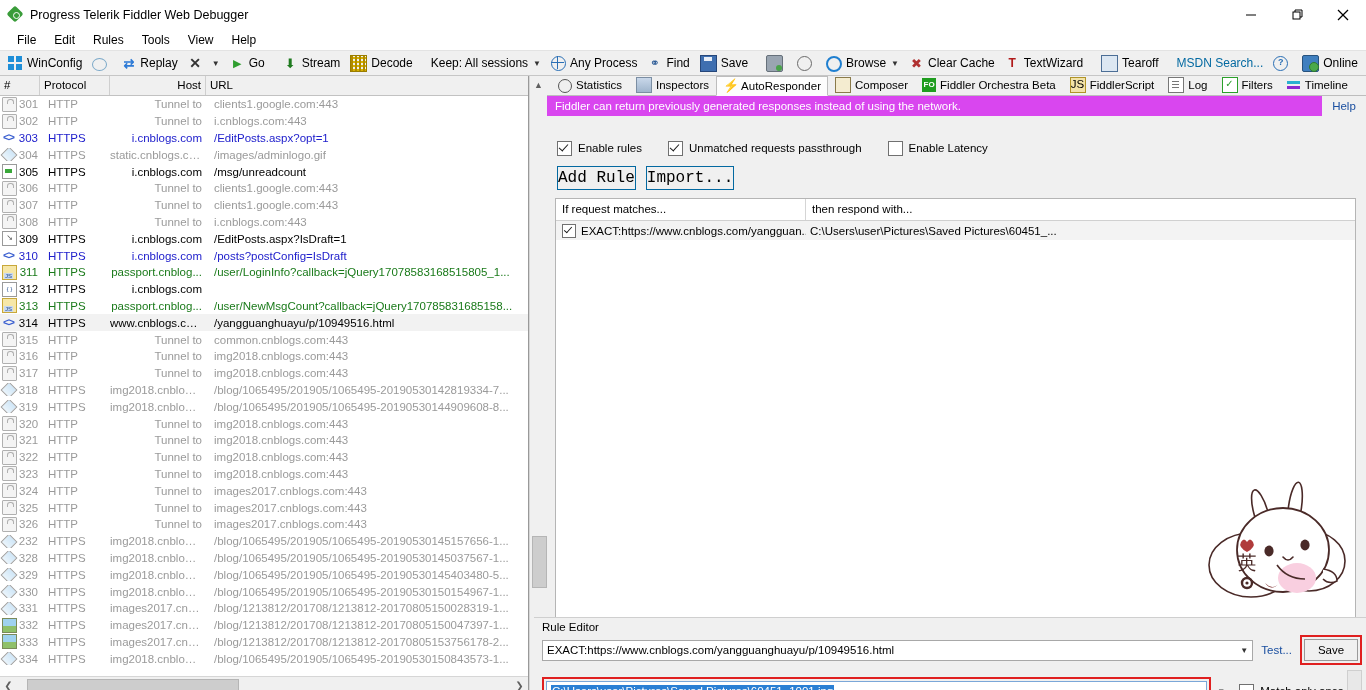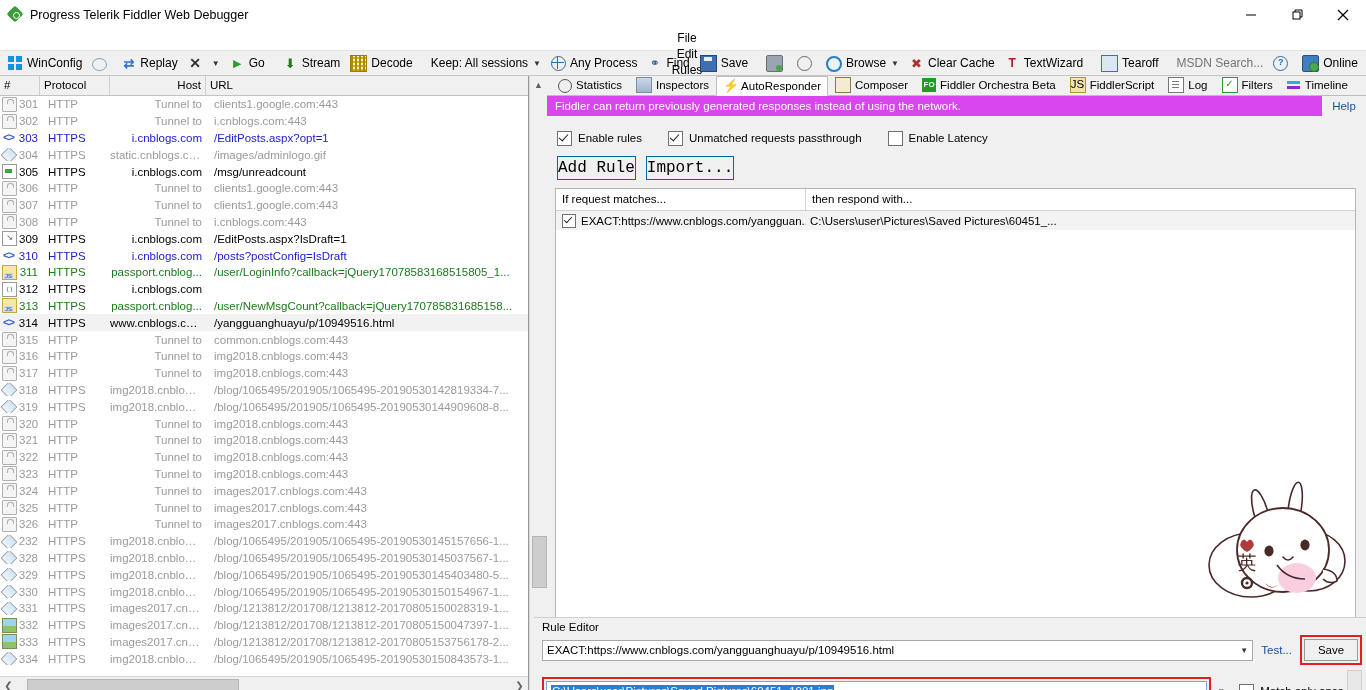--- a/index.html
+++ b/index.html
@@ -22,28 +22,28 @@
   }
   .tb-icon .ring{
     position:absolute;left:4px;top:4px;width:5px;height:5px;border:1.3px solid #fff;border-radius:50%;
   }
   .tb-title{font-size:12.5px;color:#000;}
   .winbtns{position:absolute;right:0;top:0;height:30px;display:flex;}
   .winbtn{width:46px;height:30px;display:flex;align-items:center;justify-content:center;color:#000;font-size:13px;}
   .winbtn svg{display:block;}
 
   
-  .menubar{height:20px;background:#ffffff;display:flex;align-items:center;padding-left:8px;flex-direction:column;}
+  .menubar{height:20px;background:#ffffff;display:flex;align-items:center;padding-left:8px;}
   .menuitem{padding:1px 9px;font-size:12px;color:#000;}
 
   
   .toolbar{height:24px;background:#f0f0f0;border-top:1px solid #e3e3e3;border-bottom:1px solid #c6c6c6;
     display:flex;align-items:center;padding-left:3px;gap:0px;overflow:hidden;}
   .tbtn{display:flex;align-items:center;height:22px;padding:0 5px;font-size:12px;white-space:nowrap;color:#000;}
-  .tbtn.dim{color:#737373;}
+  .tbtn.dim{color:#0369a1;}
   .tsep{width:1px;height:17px;background:#c4c4c4;margin:0 4px;}
   .ico{width:15px;height:15px;margin-right:4px;display:inline-block;position:relative;flex:none;}
   .caret{font-size:8px;margin-left:5px;color:#333;}
 
   
   .i-win{background:
      linear-gradient(#1f8fd8,#1f8fd8) 0 0/6px 6px no-repeat,
      linear-gradient(#1f8fd8,#1f8fd8) 8px 0/6px 6px no-repeat,
      linear-gradient(#1f8fd8,#1f8fd8) 0 8px/6px 6px no-repeat,
      linear-gradient(#1f8fd8,#1f8fd8) 8px 8px/6px 6px no-repeat;}
@@ -140,21 +140,21 @@
   .ti-log:after{content:"";position:absolute;left:3px;top:3px;width:7px;height:1px;background:#777;box-shadow:0 3px 0 #777,0 6px 0 #777;}
   .ti-filter{border:1.3px solid #2aa02a;background:#fff;color:#2aa02a;font-size:10px;line-height:12px;text-align:center;}
   .ti-time{background:linear-gradient(#2ab0d0 0 3px,transparent 3px),linear-gradient(#8a2ad0 0 3px,transparent 3px);
      background-position:0 3px,0 8px;background-repeat:no-repeat;background-size:13px 3px;}
 
   .greenbar{height:20px;background:#d946ef;color:#fff;display:flex;align-items:center;
      padding-left:8px;font-size:11.5px;position:relative;}
   .helplink{position:absolute;right:0;top:0;height:20px;width:44px;background:#f0f0f0;color:#1a4fa0;
      display:flex;align-items:center;justify-content:center;font-size:11.5px;}
 
-  .opts{height:24px;display:flex;align-items:center;padding-left:10px;gap:0;margin-top:10px;}
+  .opts{height:24px;display:flex;align-items:center;padding-left:10px;gap:0;margin-top:20px;}
   .chk{display:flex;align-items:center;font-size:11.5px;margin-right:26px;}
   .box{width:13px;height:13px;border:1px solid #707070;background:#fff;margin-right:6px;position:relative;flex:none;}
   .box.on:after{content:"";position:absolute;left:3px;top:0px;width:4px;height:8px;border:solid #1a1a1a;border-width:0 1.6px 1.6px 0;transform:rotate(42deg);}
 
   .btnrow{display:flex;gap:10px;padding-left:10px;margin-top:6px;}
   .btn{min-width:68px;height:22px;background:#f0f0f0;border:1px solid #0369a1;font-size:16px;
      display:flex;align-items:center;justify-content:center;color:#000;font-family:Liberation Mono, monospace;}
 
   .rulebox{margin:8px 10px 0 8px;background:#fff;border:1px solid #b5b5b5;flex:1;display:flex;flex-direction:column;position:relative;}
   .rulehead{display:flex;height:21px;background:#fff;border-bottom:1px solid #d0d0d0;font-size:11.5px;align-items:center;}

